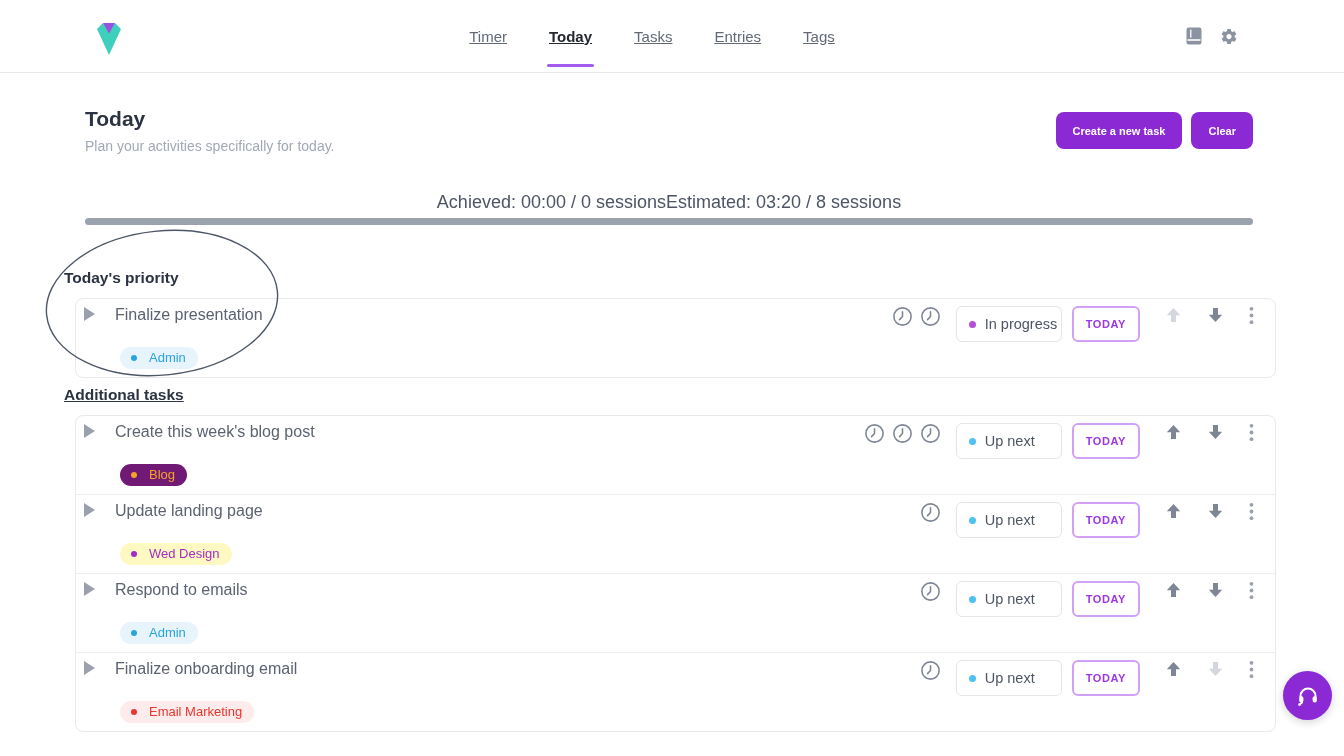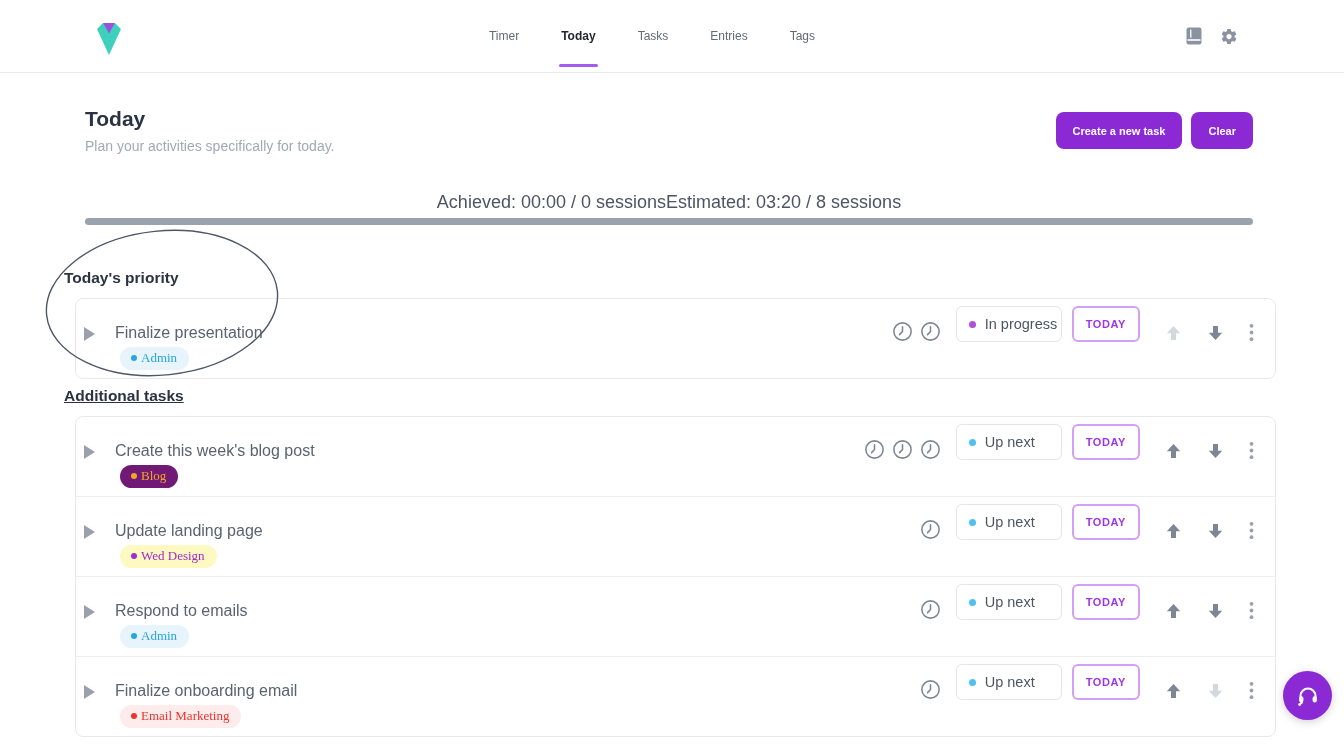--- a/index.html
+++ b/index.html
@@ -4,22 +4,22 @@
 <style>
   * { margin:0; padding:0; box-sizing:border-box; }
   html,body { width:1344px; height:756px; background:#ffffff; overflow:hidden;
               font-family:"Liberation Sans", sans-serif; position:relative; }
 
   
   .topbar { height:73px; border-bottom:1px solid #e8eaee; position:relative;
             display:flex; align-items:center; justify-content:center; }
   .logo { position:absolute; left:97px; top:20px; width:24px; height:36px; }
   .nav-tabs { display:flex; gap:42px; height:100%; align-items:center; transform:translateX(-20px); }
-  .nav-tab { font-size:12px; color:#626a77; cursor:pointer; position:relative;
-             height:100%; display:flex; align-items:center; }
+  .nav-tab { font-size:15px; color:#626a77; cursor:pointer; position:relative;
+             height:100%; display:flex; align-items:center;text-decoration:underline; }
   .nav-tab.active { color:#23272f; font-weight:bold; }
   .nav-tab.active::after { content:""; position:absolute; left:-2px; right:-2px; bottom:5px;
              height:3px; border-radius:2px; background:#a55bf0; }
   .top-icons { position:absolute; right:106px; top:0; height:100%; display:flex; gap:17px; align-items:center; }
   .top-icon { width:18px; height:18px; display:flex; align-items:center; justify-content:center; cursor:pointer; }
 
   
   .page { padding:0 68px; position:relative; }
   .page-header { margin:34px 23px 0 17px; display:flex; justify-content:space-between; align-items:flex-start; }
   .page-title { font-size:21px; font-weight:bold; color:#2b3342; }
@@ -33,39 +33,39 @@
   .progress-bar { margin-top:5px; height:7px; border-radius:4px; }
 
   .section-heading { margin:0 0 0 -4px; font-size:15.5px; font-weight:bold; color:#2b3342; }
   .section-1 .section-heading { margin-top:44px; }
   .section-2 .section-heading { margin-top:8px;text-decoration:underline; }
   .card { margin-left:7px; margin-top:11px; border:1px solid #e8e9ed; border-radius:8px; background:#fff; }
 
   
   .task-row { padding:7px 20px 8px 8px; }
   .task-row + .task-row { border-top:1px solid #edeef2; }
-  .row-main { display:flex; align-items:flex-end; height:36px; }
+  .row-main { display:flex; align-items:flex-start; height:36px; }
   .toggle-btn { width:12px; height:16px; margin-right:19px; display:flex; align-items:center; cursor:pointer; }
   .play-tri { width:0; height:0; border-left:11px solid #9aa1ad; border-top:7px solid transparent;
               border-bottom:7px solid transparent; }
   .task-title { font-size:16px; color:#5b6370; }
   .spacer { flex:1; }
   .clock-group { display:flex; gap:7px; margin-right:15px; align-items:center; }
   .status-select { width:106px; height:36px; border:1px solid #e3e5e9; border-radius:6px; background:#fff;
                    display:flex; align-items:center; gap:9px; padding:0 12px; cursor:pointer; flex:none; }
   .status-dot { width:7px; height:7px; border-radius:50%; flex:none; }
   .status-label { font-size:14.5px; color:#4d5564; white-space:nowrap; }
   .today-btn { margin-left:10px; height:36px; padding:0 12px; background:#fff; border:2px solid #d2a0f4;
                border-radius:6px; color:#9c36e8; font-size:11px; font-weight:bold; letter-spacing:.6px;
                font-family:inherit; cursor:pointer; }
   .arrow-btn { margin-left:25px; width:17px; height:18px; color:#7e8695; cursor:pointer; }
   .arrow-btn.disabled { color:#d4d8de; }
   .kebab-btn { margin-left:25px; width:6px; height:19px; cursor:pointer; display:flex; align-items:center; }
-  .row-tag { margin-left:36px; margin-top:5px; display:inline-flex; align-items:center; gap:4px;
-             border-radius:12px; padding:3px 12px 4px 11px; font-size:13px; cursor:pointer;font-family:Liberation Serif, serif; }
+  .row-tag { margin-left:36px; margin-top:5px; display:inline-flex; align-items:center; gap:12px;
+             border-radius:12px; padding:3px 12px 4px 11px; font-size:13px; cursor:pointer; }
   .tag-dot { width:6px; height:6px; border-radius:50%; background:currentColor; flex:none; }
 
   
   .annotation { position:absolute; left:45px; top:229px; width:236px; height:150px;
                 pointer-events:none; z-index:5; }
 
   
   .fab { position:fixed; right:12px; bottom:36px; width:49px; height:49px; border-radius:50%;
          background:#8b2ad5; border:none; display:flex; align-items:center; justify-content:center;
          cursor:pointer; box-shadow:0 2px 8px rgba(0,0,0,.18); }

